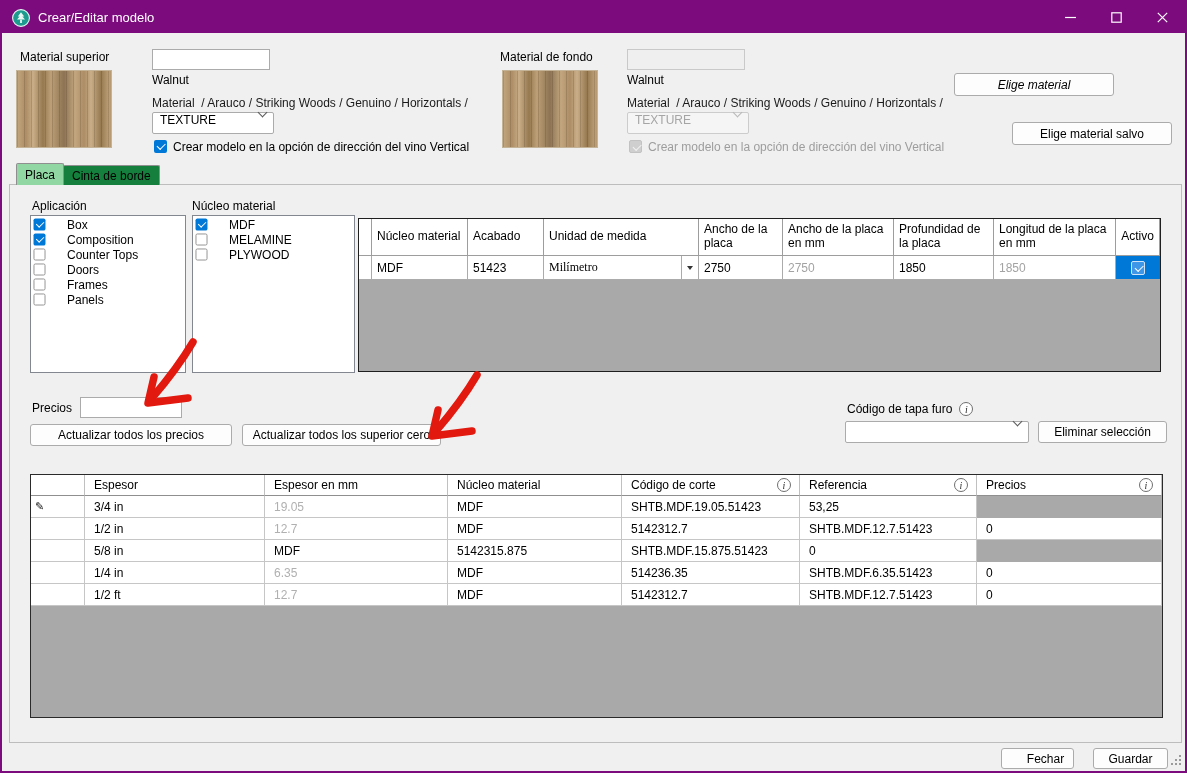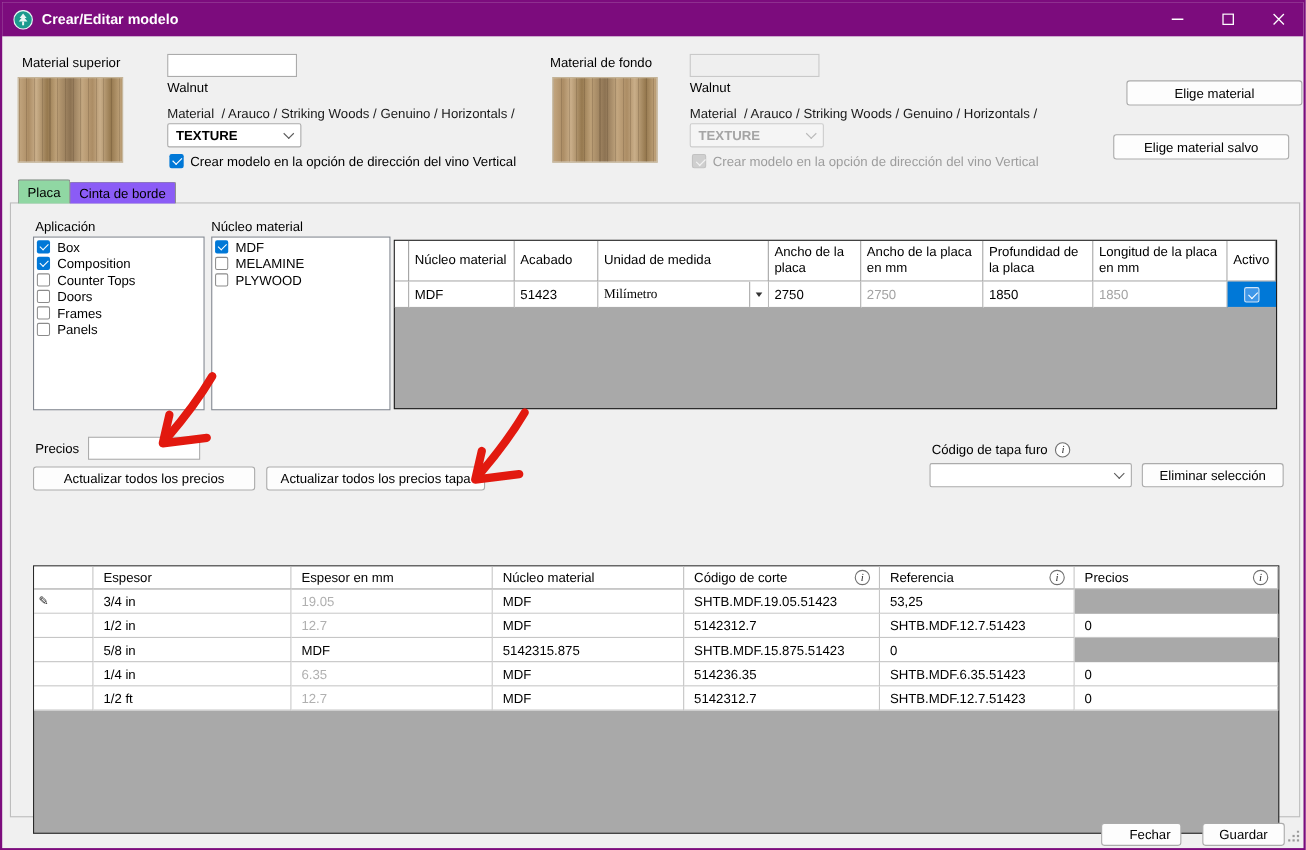--- a/index.html
+++ b/index.html
@@ -3,34 +3,34 @@
 <meta charset="utf-8">
 <style>
   * { margin:0; padding:0; box-sizing:border-box; }
   html,body { width:1187px; height:773px; overflow:hidden; background:#d9d9d9;
               font-family:"Liberation Sans", sans-serif; font-size:12px; color:#000; }
   .window { position:absolute; inset:0; background:#F0F0F0; border:2px solid #7C0C7D; }
   .abs { position:absolute; }
 
   
   .titlebar { position:absolute; left:0; top:0; right:0; height:31px; background:#7C0C7D;
-              display:flex; align-items:center; padding-left:10px;font-weight:bold; }
+              display:flex; align-items:center; padding-left:10px; }
   .titlebar .title { color:#fff; font-size:13px; margin-left:8px; }
   .win-controls { position:absolute; right:0; top:0; height:31px; display:flex; }
   .win-btn { width:46px; height:31px; display:flex; align-items:center; justify-content:center; }
 
   
   .lbl { font-size:12px; white-space:nowrap; }
   .muted-lbl { color:#9d9d9d; }
   .txt-input { background:#fff; border:1px solid #ABABAB; height:21px; font:12px "Liberation Sans",sans-serif; padding:0 4px; }
   .txt-input.disabled { background:#efefef; border-color:#c9c9c9; }
   .btn { background:#FDFDFD; border:1px solid #ABABAB; border-radius:3px; font-size:12px;
          display:flex; align-items:center; justify-content:center; cursor:default; }
-  .dd { background:#fff; border:1px solid #ABABAB; border-radius:2px; display:flex; align-items:center;
-        justify-content:space-between; padding:0 7px; font-size:12px;font-weight:bold; }
+  .dd { background:#fff; border:1px solid #ABABAB; border-radius:2px; display:flex; align-items:flex-start;
+        justify-content:space-between; padding:0 7px; font-size:12px; }
   .dd .chev { width:7px; height:7px; border-right:1.5px solid #5a5a5a; border-bottom:1.5px solid #5a5a5a;
               transform:rotate(45deg); margin-top:-4px; }
   .dd.disabled { background:#f5f5f5; border-color:#cccccc; color:#a5a5a5; }
   .dd.disabled .chev { border-color:#b9b9b9; }
 
   .cb { width:13px; height:13px; border-radius:2px; position:relative; flex:0 0 13px; }
   .cb.on { background:#0078D7; }
   .cb.on::after { content:""; position:absolute; left:2.5px; top:3px; width:7px; height:3.5px;
                   border-left:1.7px solid #fff; border-bottom:1.7px solid #fff; transform:rotate(-45deg); }
   .cb.off { background:#fff; border:1px solid #8b8b8b; }
@@ -43,27 +43,27 @@
       repeating-linear-gradient(90deg, rgba(60,40,20,.18) 0 1px, rgba(0,0,0,0) 1px 7px),
       repeating-linear-gradient(90deg, #c3a67f 0, #ac8d65 9px, #c9ae89 16px, #96794f 26px, #bda077 34px, #8d7353 47px, #c2a67f 58px);
     border:1px solid #c4b396; }
 
   .pathline { white-space:pre; font-size:12px; color:#1a1a1a; }
 
   
   .tab { position:absolute; display:flex; align-items:center; justify-content:center; font-size:12px;
          border:1px solid #8f8f8f; border-bottom:none; border-radius:2px 2px 0 0; padding:0 8px; }
   .tab.active { background:#90D7A3; z-index:3; }
-  .tab.inactive { background:#8b5cf6; z-index:1; }
+  .tab.inactive { background:#15803d; z-index:1; }
   .panel { position:absolute; left:7px; top:182px; width:1173px; height:559px;
            border:1px solid #BDBDBD; background:#F0F0F0; z-index:0; }
 
   
   .listbox { background:#fff; border:1px solid #828790; overflow:hidden; padding-top:1px; }
-  .list-item { display:flex; align-items:center; gap:6px; height:15px; padding-left:2px; }
+  .list-item { display:flex; align-items:center; gap:21px; height:15px; padding-left:2px; }
   .list-item .cb { transform:scale(.92); }
   .list-item .li-lbl { font-size:12px; }
 
   
   .grid-top { position:absolute; left:356px; top:216px; width:803px; height:154px;
               background:#A9A9A9; border:1px solid #1f1f1f; }
   .gt-hdr, .gt-row { display:grid; grid-template-columns:13px 96px 76px 155px 84px 111px 100px 122px 1fr; }
   .gt-hdr { height:37px; }
   .gt-row { height:24px; }
   .gt-hcell { background:#fff; border-right:1px solid #9d9d9d; border-bottom:1px solid #9d9d9d;
@@ -77,21 +77,21 @@
                display:flex; align-items:center; justify-content:center; }
   .combo-btn .tri { width:0; height:0; border-left:3.5px solid transparent; border-right:3.5px solid transparent;
                     border-top:4.5px solid #333; }
   .gt-cell.activo { background:#0078D7; justify-content:center; border-right:none; }
   .activo-check { width:14px; height:14px; background:#3f97e8; border:1px solid #cfe4f7; border-radius:2px; position:relative; }
   .activo-check::after { content:""; position:absolute; left:3px; top:3.2px; width:7px; height:3.5px;
                          border-left:1.7px solid #fff; border-bottom:1.7px solid #fff; transform:rotate(-45deg); }
 
   
   .grid-bot { position:absolute; left:28px; top:472px; width:1133px; height:244px;
-              background:#A9A9A9; border:1px solid #2a2a2a;margin-top:40px; }
+              background:#A9A9A9; border:1px solid #2a2a2a; }
   .bt-hdr, .bt-row { display:grid; grid-template-columns:54px 180px 183px 174px 178px 177px 1fr; }
   .bt-hdr { height:21px; }
   .bt-row { height:22px; }
   .bt-hcell { background:#fff; border-right:1px solid #c0c0c0; border-bottom:1px solid #8f8f8f;
               display:flex; align-items:center; justify-content:space-between; padding:0 8px 0 9px; }
   .bt-cell { background:#fff; border-right:1px solid #c6c6c6; border-bottom:1px solid #c6c6c6;
              display:flex; align-items:center; padding:0 9px; }
   .bt-cell.muted { color:#b0b0b0; }
   .bt-cell.rowhead { padding:0 4px; font-size:11px; color:#222; justify-content:flex-start; }
 
@@ -160,21 +160,21 @@
   <div class="abs pathline" style="left:625px; top:94px;">Material  / Arauco / Striking Woods / Genuino / Horizontals /</div>
   <div class="abs dd disabled" style="left:625px; top:110px; width:122px; height:22px;">
     <span>TEXTURE</span>
     <span class="chev"></span>
   </div>
   <div class="abs cb-row" style="left:627px; top:138px;">
     <span class="cb dis"></span>
     <span class="lbl muted-lbl">Crear modelo en la opción de dirección del vino Vertical</span>
   </div>
 
-  <div class="abs btn" style="left:1022px; top:71px; width:160px; height:23px;">Elige material</div>
+  <div class="abs btn" style="left:952px; top:71px; width:160px; height:23px;font-style:italic;">Elige material</div>
   <div class="abs btn" style="left:1010px; top:120px; width:160px; height:23px;">Elige material salvo</div>
 
   <div class="tab active" style="left:14px; top:161px; height:22px;">Placa</div>
   <div class="tab inactive" style="left:61px; top:163px; height:20px;">Cinta de borde</div>
   <div class="panel"></div>
 
   <div class="abs lbl" style="left:30px; top:197px;">Aplicación</div>
   <div class="abs listbox" id="list-aplicacion" style="left:28px; top:213px; width:156px; height:158px;">
       <div class="list-item">
         <span class="cb on"></span>
@@ -246,21 +246,21 @@
       <div class="gt-cell muted">1850</div>
       <div class="gt-cell activo">
           <span class="activo-check"></span>
         </div>
     </div>
   </div>
 
   <div class="abs lbl" style="left:30px; top:399px;">Precios</div>
   <input class="abs txt-input" style="left: 78px; top: 395px; width: 102px;" value="">
   <div class="abs btn" style="left:28px; top:422px; width:202px; height:22px;">Actualizar todos los precios</div>
-  <div class="abs btn" style="left:240px; top:422px; width:199px; height:22px;">Actualizar todos los precios tapa</div>
+  <div class="abs btn" style="left:240px; top:422px; width:199px; height:22px;">Actualizar todos los superior cero</div>
 
   <div class="abs" style="left:845px; top:400px; display:flex; align-items:center; gap:7px;">
     <span class="lbl">Código de tapa furo</span>
     <span class="info-icon">i</span>
   </div>
   <div class="abs dd" style="left:843px; top:419px; width:184px; height:22px;">
     <span></span>
     <span class="chev"></span>
   </div>
   <div class="abs btn" style="left:1036px; top:419px; width:129px; height:22px;">Eliminar selección</div>

